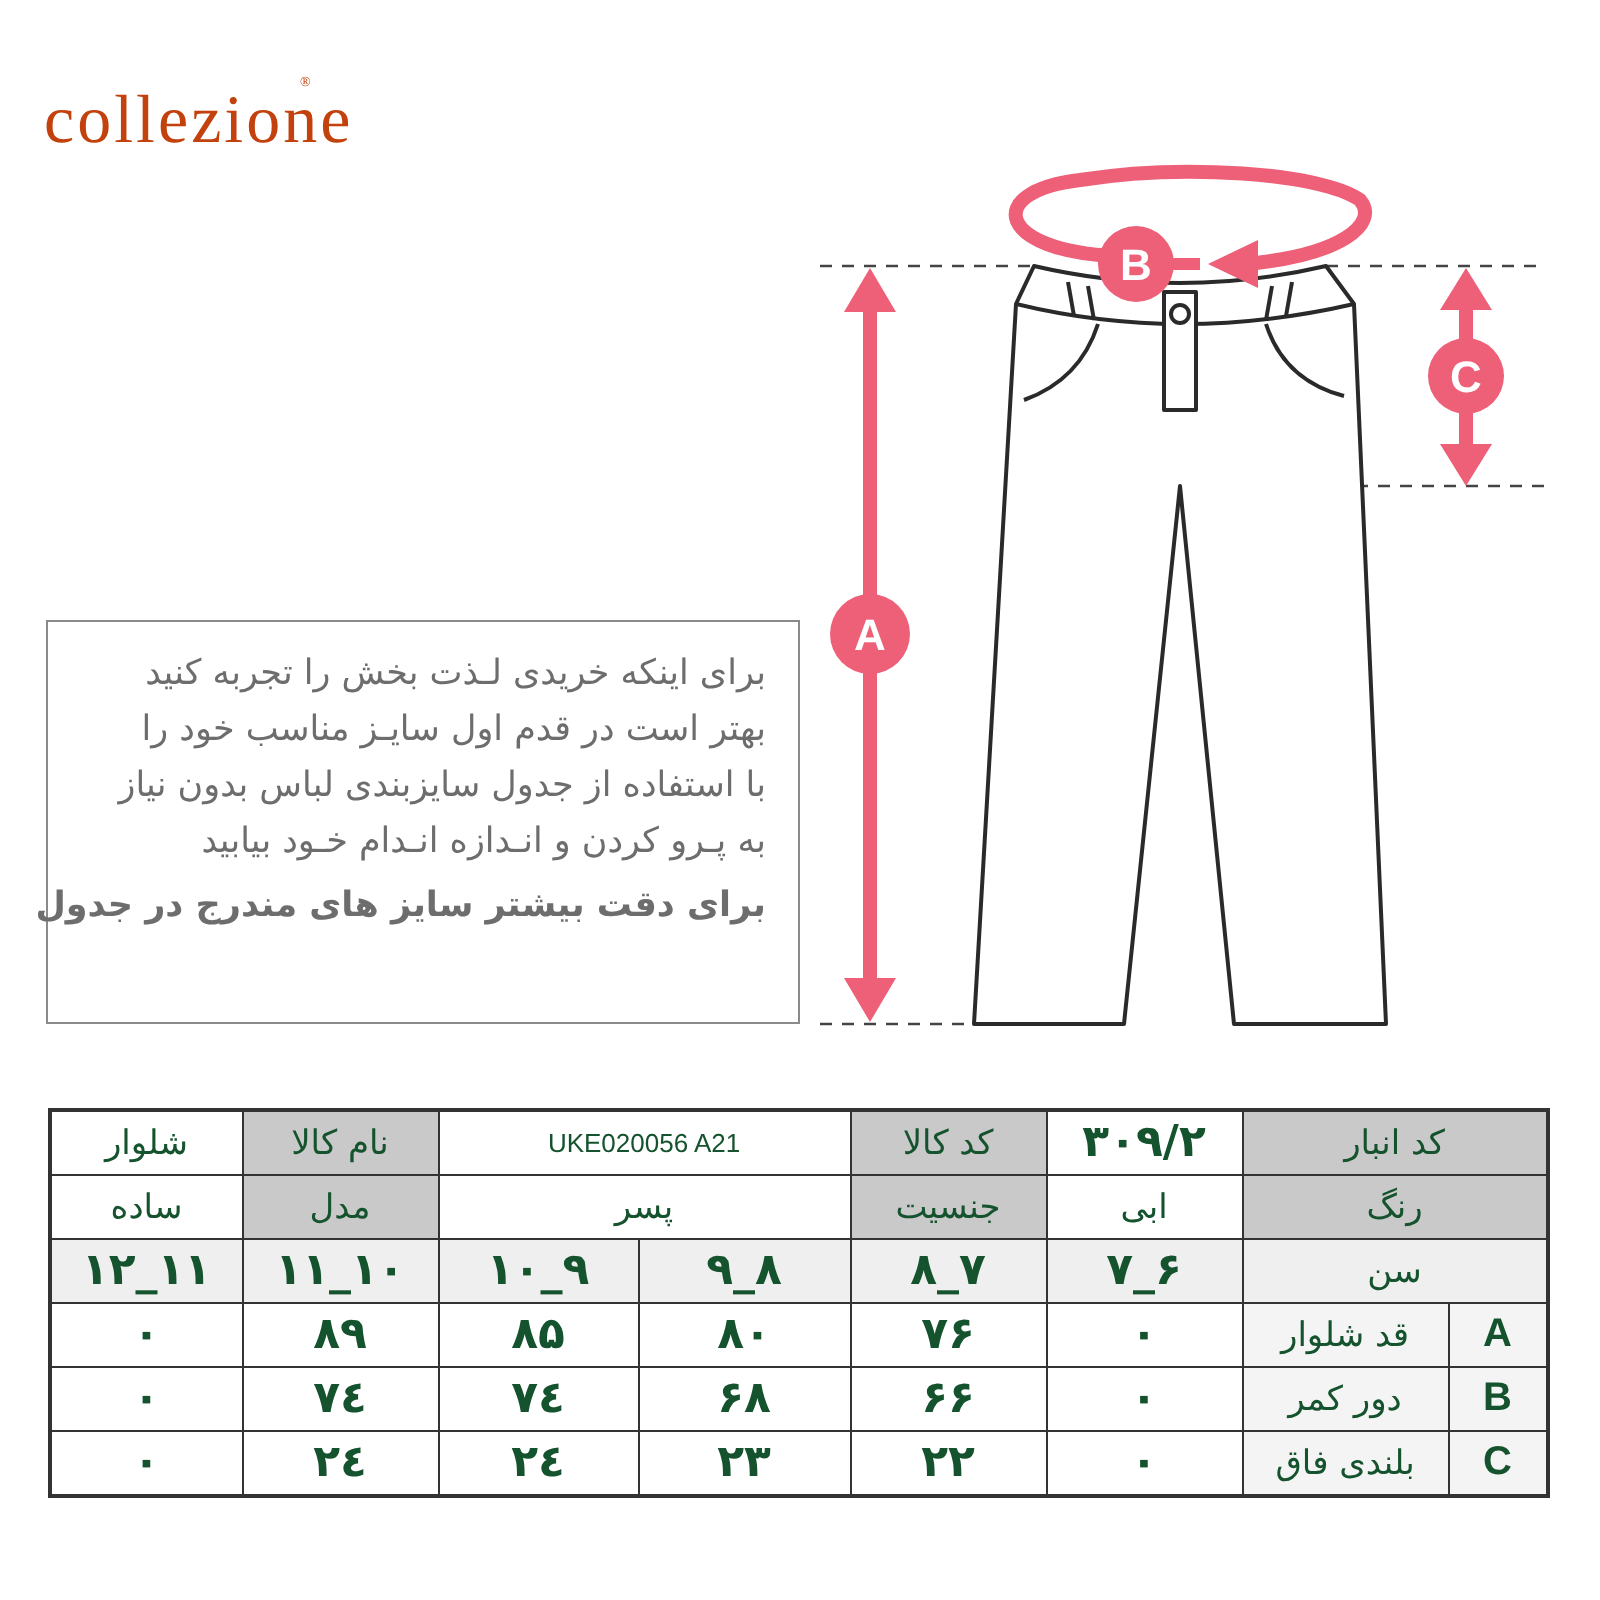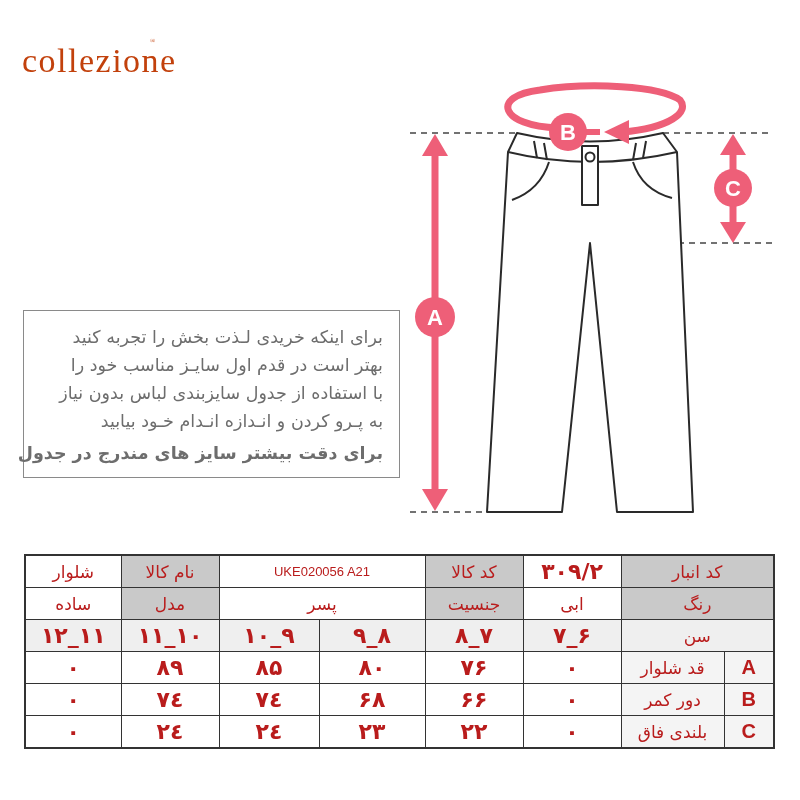--- a/index.html
+++ b/index.html
@@ -1,25 +1,25 @@
 <!DOCTYPE html>
 <html><head>
   <meta charset="utf-8">
   <style>
     html, body { margin: 0; padding: 0; background: #ffffff; }
     body { width: 800px; height: 800px; position: relative; overflow: hidden; font-family: "DejaVu Sans", sans-serif; }
     .logo { position: absolute; left: 22px; top: 44px; font-family: Liberation Serif, serif; font-size: 34px; color: #c2410c; letter-spacing: 1.5px; line-height: 1; }
     .logo .reg { position: absolute; left: 128px; top: -6px; font-size: 7px; letter-spacing: 0; }
     .diagram { position: absolute; left: 0; top: 0; width: 800px; height: 540px; }
-    .info-box { position: absolute; left: 23px; top: 310px; width: 377px; height: 168px; box-sizing: border-box; border: 1.5px solid #8a8a8a; background: #fff; direction: rtl; padding: 12px 16px 0 12px; color: #6d6d6d; }
+    .info-box { position: absolute; left: 23px; top: 310px; width: 377px; height: 202px; box-sizing: border-box; border: 1.5px solid #8a8a8a; background: #fff; direction: rtl; padding: 12px 16px 0 12px; color: #6d6d6d; }
     .info-box p { margin: 0; font-size: 17.5px; line-height: 28px; text-align: right; white-space: nowrap; }
     .info-box p.bold { font-weight: bold; }
     .info-box .gap { height: 4px; }
     table.spec { position: absolute; left: 24px; top: 554px; width: 749px; border-collapse: collapse; direction: rtl; border: 2px solid #333; table-layout: fixed; }
-    table.spec td { border: 1px solid #333; height: 31px; padding: 0; text-align: center; vertical-align: middle; font-size: 17px; color: #b91c1c; white-space: nowrap; overflow: hidden; }
+    table.spec td { border: 1px solid #333; height: 31px; padding: 0; text-align: center; vertical-align: middle; font-size: 17px; color: #14532d; white-space: nowrap; overflow: hidden; }
     table.spec td.lbl { background: #c9c9c9; }
     table.spec td.hdr { background: #efefef; }
     table.spec td.rowlbl { background: #f4f4f4; margin-left: 42px; }
     table.spec td.letter { background: #f4f4f4; font-family: "Liberation Sans", sans-serif; font-weight: bold; font-size: 20px; }
     table.spec td.code { font-family: "Liberation Sans", sans-serif; font-size: 13px; direction: ltr; }
     table.spec td.num { font-weight: bold; font-size: 22px; }
   </style>
 </head>
 <body>
 

